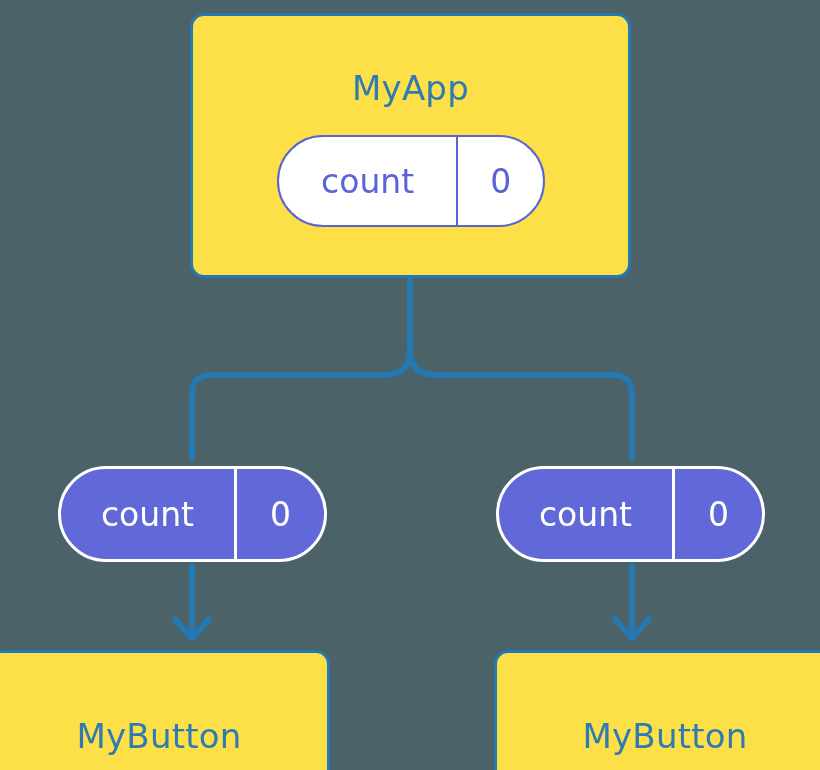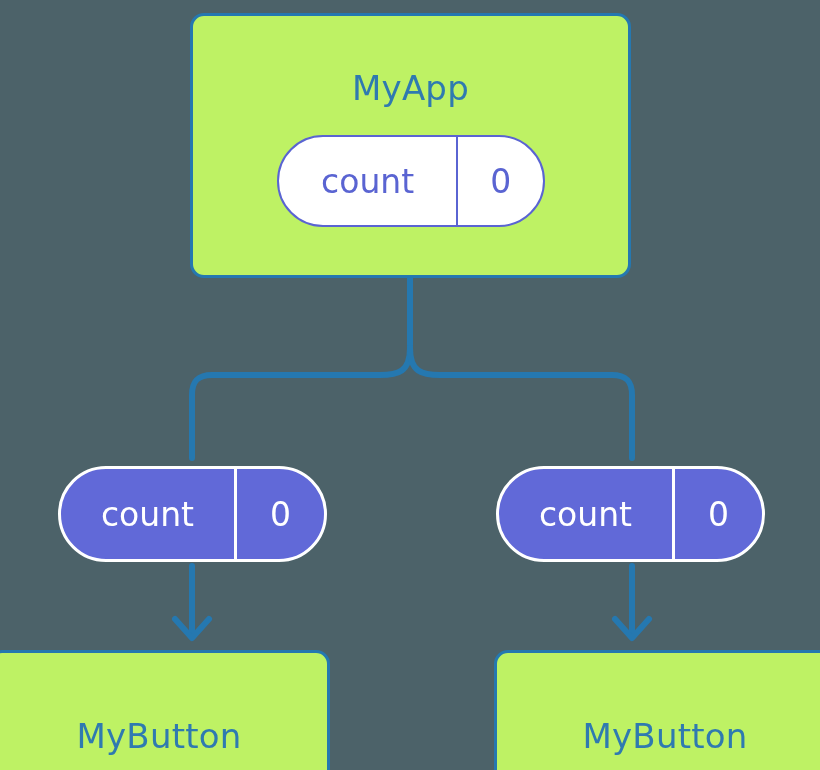--- a/index.html
+++ b/index.html
@@ -23,21 +23,21 @@
     top: 0;
     width: 820px;
     height: 770px;
     z-index: 1;
     pointer-events: none;
   }
 
   
   .component-box {
     position: absolute;
-    background: #bef264;
+    background: #fde047;
     border: 3px solid #2578b0;
     border-radius: 14px;
     box-sizing: border-box;
     z-index: 2;
   }
   .component-title {
     color: #2f7ab0;
     font-size: 34px;
     font-weight: 400;
     letter-spacing: 0.2px;

